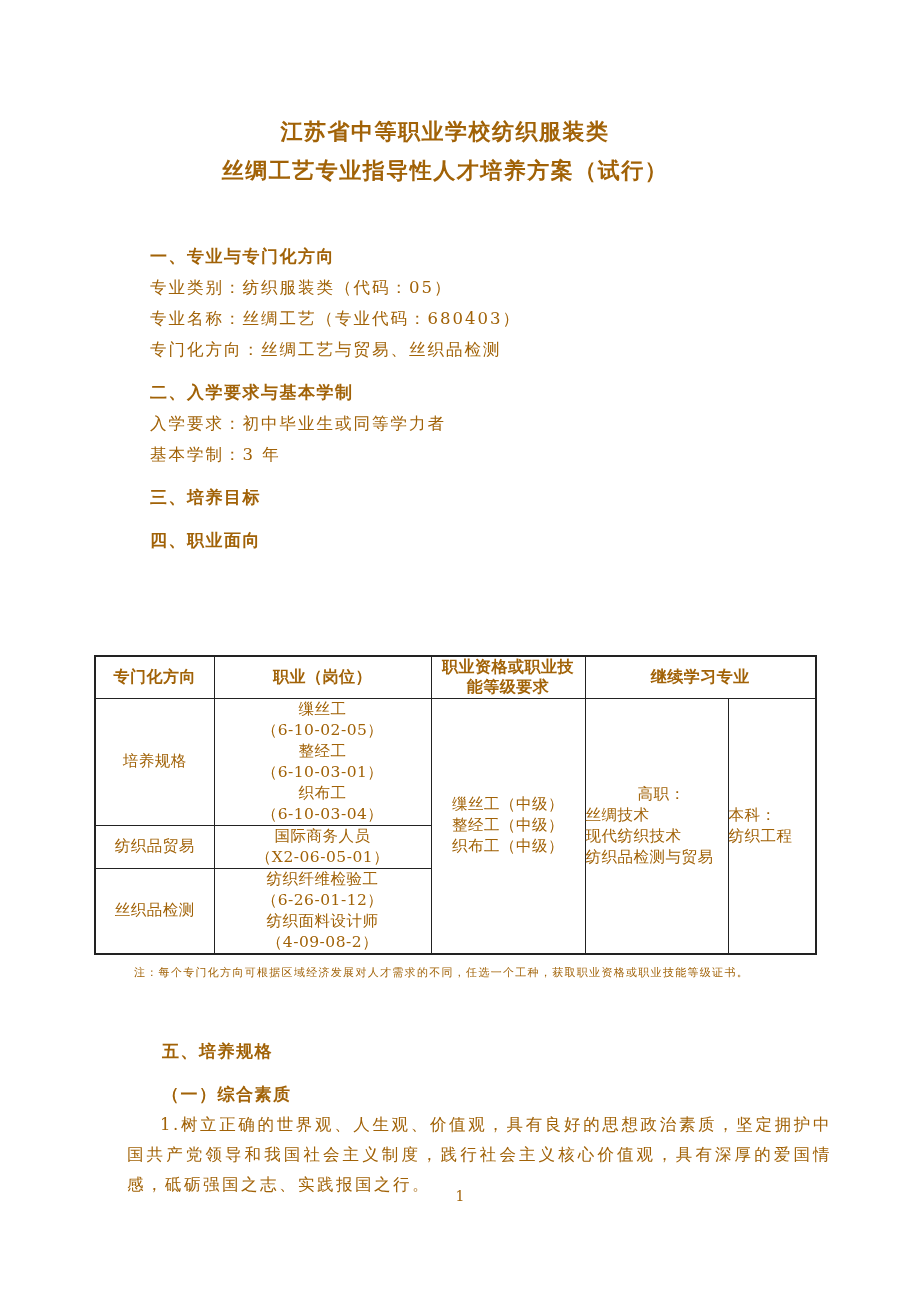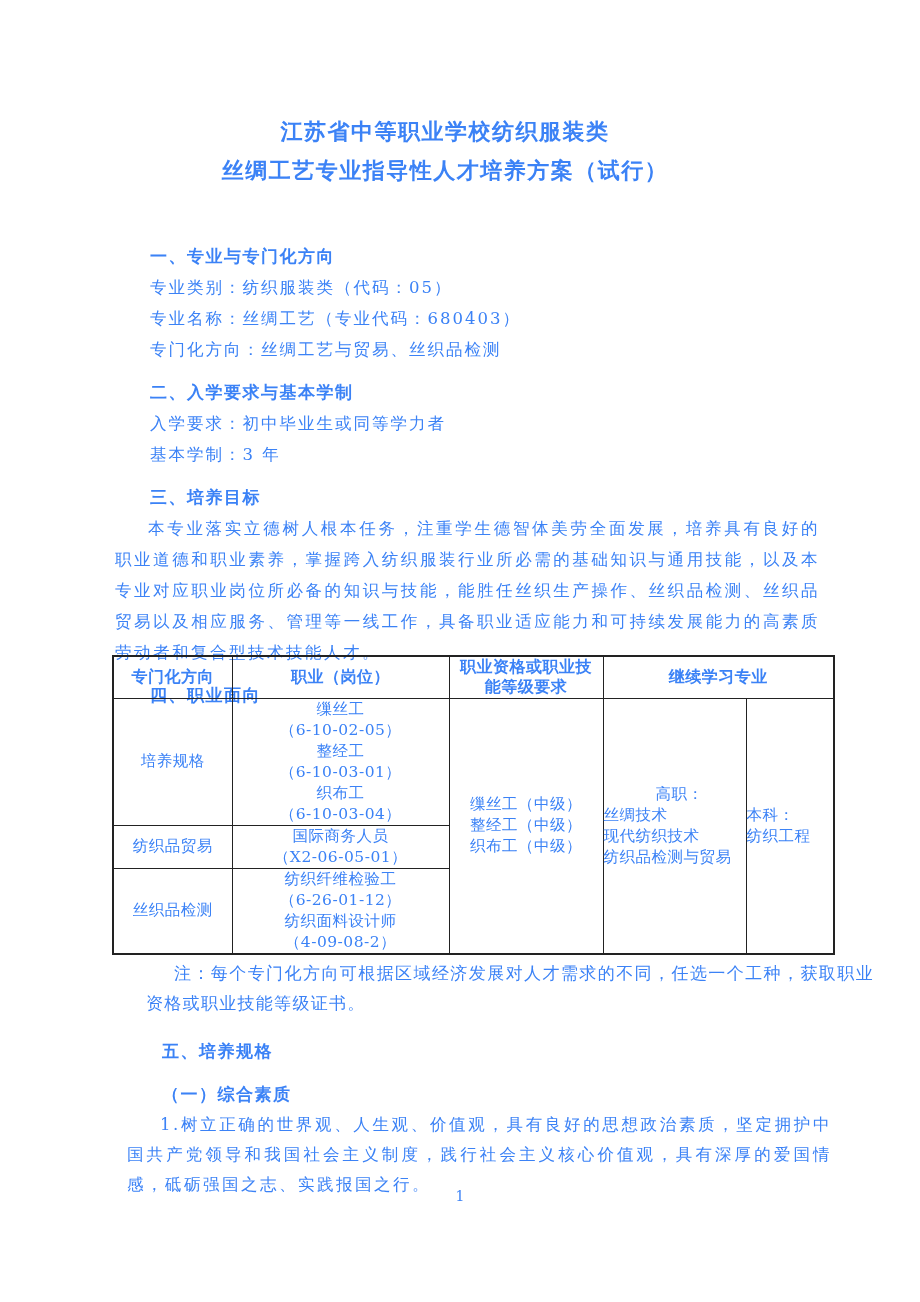--- a/index.html
+++ b/index.html
@@ -5,21 +5,21 @@
   html, body {
     margin: 0;
     padding: 0;
     background: #ffffff;
   }
   .page {
     position: relative;
     width: 920px;
     height: 1302px;
     background: #ffffff;
-    color: #3b82f6;
+    color: #a16207;
     font-family: "DejaVu Serif", "Liberation Serif", serif;
     overflow: hidden;
   }
   
   .title-block {
     position: absolute;
     top: 112px;
     left: 0;
     width: 890px;
     text-align: center;
@@ -52,21 +52,21 @@
     margin-left: 115px;
     width: 705px;
     text-align: justify;
     text-indent: 33px;
     letter-spacing: 2.5px;
   }
   
   .table-wrap {
     position: absolute;
     top: 655px;
-    left: 112px;
+    left: 94px;
   }
   table.career {
     border-collapse: collapse;
     table-layout: fixed;
     width: 721px;
     font-size: 15.5px;
     letter-spacing: 0.5px;
   }
   table.career th, table.career td {
     border: 1px solid #222;
@@ -90,26 +90,25 @@
   td .gen-line { line-height: 21px; }
   td.c-center { text-align: center; }
   td.c-left { text-align: left; padding-left: 3px; }
   td.col-hj .gen-line:first-child { padding-left: 10px; text-align: center; }
   
   .table-note {
     position: absolute;
     top: 958px;
     left: 106px;
     width: 728px;
-    font-size: 17px;
+    font-size: 11px;
     line-height: 30px;
     letter-spacing: 1.3px;
     text-align: justify;
     text-indent: 28px;
-    margin-left: 40px;
   }
   
   .flow-lower {
     position: absolute;
     top: 1024px;
     left: 12px;
     width: 920px;
     font-size: 16.5px;
     line-height: 31px;
   }
@@ -140,21 +139,20 @@
         <div class="gen-line">专业类别：纺织服装类（代码：05）</div>
         <div class="gen-line">专业名称：丝绸工艺（专业代码：680403）</div>
         <div class="gen-line">专门化方向：丝绸工艺与贸易、丝织品检测</div>
       </div>
     <div class="sec-heading">二、入学要求与基本学制</div>
     <div class="labels">
         <div class="gen-line">入学要求：初中毕业生或同等学力者</div>
         <div class="gen-line">基本学制：3 年</div>
       </div>
     <div class="sec-heading">三、培养目标</div>
-    <div class="body-para">本专业落实立德树人根本任务，注重学生德智体美劳全面发展，培养具有良好的职业道德和职业素养，掌握跨入纺织服装行业所必需的基础知识与通用技能，以及本专业对应职业岗位所必备的知识与技能，能胜任丝织生产操作、丝织品检测、丝织品贸易以及相应服务、管理等一线工作，具备职业适应能力和可持续发展能力的高素质劳动者和复合型技术技能人才。</div>
     <div class="sec-heading">四、职业面向</div>
   </div>
 
   <div class="table-wrap">
     <table class="career">
       <colgroup>
         <col style="width:119px">
         <col style="width:217px">
         <col style="width:154px">
         <col style="width:143px">

